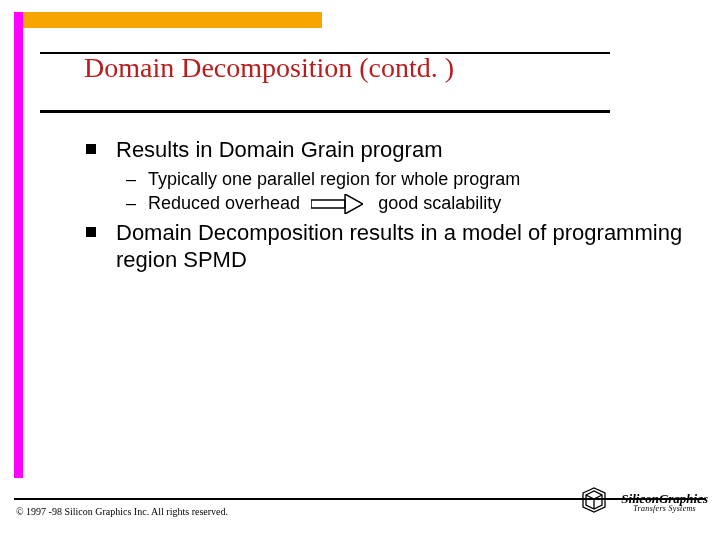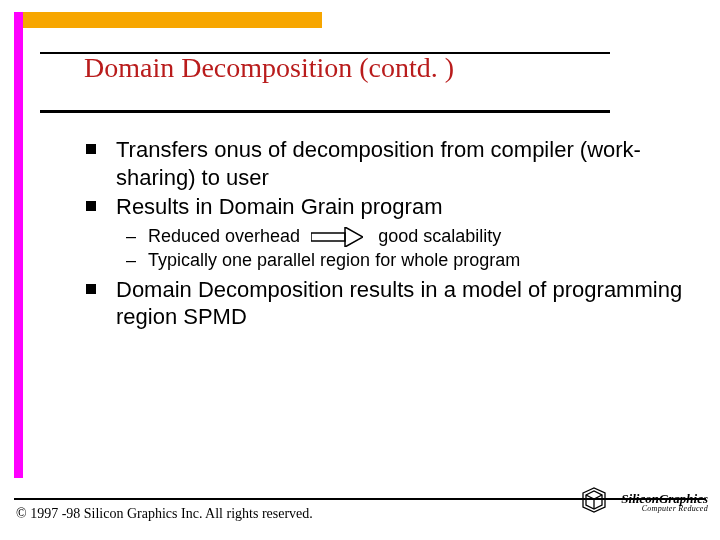--- a/index.html
+++ b/index.html
@@ -107,37 +107,37 @@
     top: 498px;
     width: 692px;
     height: 2px;
     background: #000;
   }
   .copyright {
     position: absolute;
     left: 16px;
     top: 506px;
     font-family: "Times New Roman", Times, serif;
-    font-size: 14px;
+    font-size: 10px;
     color: #000;
   }
   .logo {
     position: absolute;
     right: 12px;
     top: 485px;
   }
   .logo .cube {
     display: inline-block;
     vertical-align: middle;
   }
   .logo .logo-text {
     display: inline-block;
     vertical-align: middle;
     margin-left: 8px;
-    text-align: right;
+    text-align: center;
     line-height: 1;
   }
   .logo .lg1 {
     font-family: "Times New Roman", Times, serif;
     font-style: italic;
     font-weight: bold;
     font-size: 13px;
     color: #000;
   }
   .logo .lg2 {
@@ -152,35 +152,34 @@
 <body>
 
 <div class="left-stripe"></div>
 <div class="top-bar"></div>
 
 <div class="title-line-top"></div>
 <div class="title">Domain Decomposition (contd. )</div>
 <div class="title-line-bottom"></div>
 
 <div class="content">
-  <div class="b1">Transfers onus of decomposition from compiler (work-sharing) to user</div>
   <div class="b1">Results in Domain Grain program</div>
   <div class="sub">
+    <div class="sub-row">
+      <span class="dash">–</span><span>Typically one parallel region for whole program</span>
+    </div>
     <div class="sub-row">
       <span class="dash">–</span><span>Reduced overhead</span>
       <span class="arrow-box">
         <svg width="52" height="20" viewBox="0 0 52 20">
           <rect x="0" y="6" width="34" height="8" fill="none" stroke="#000" stroke-width="1.5"></rect>
           <polygon points="34,0 52,10 34,20" fill="none" stroke="#000" stroke-width="1.5"></polygon>
         </svg>
       </span>
       <span>good scalability</span>
-    </div>
-    <div class="sub-row">
-      <span class="dash">–</span><span>Typically one parallel region for whole program</span>
     </div>
   </div>
   <div class="b1">Domain Decomposition results in a model of programming region SPMD</div>
 </div>
 
 <div class="footer-line"></div>
 <div class="copyright">© 1997 -98 Silicon Graphics Inc. All rights reserved.</div>
 
 <div class="logo">
   <span class="cube">
@@ -188,15 +187,15 @@
       <g fill="none" stroke="#000" stroke-width="1.3">
         <polygon points="7,10 15,6 23,10 23,20 15,24 7,20"></polygon>
         <polyline points="7,10 15,14 23,10"></polyline>
         <line x1="15" y1="14" x2="15" y2="24"></line>
         <polygon points="4,8 15,3 26,8 26,22 15,27 4,22"></polygon>
       </g>
     </svg>
   </span>
   <span class="logo-text">
     <div class="lg1">SiliconGraphics</div>
-    <div class="lg2">Computer Reduced</div>
+    <div class="lg2">Transfers Systems</div>
   </span>
 </div>
 
 </body></html>

